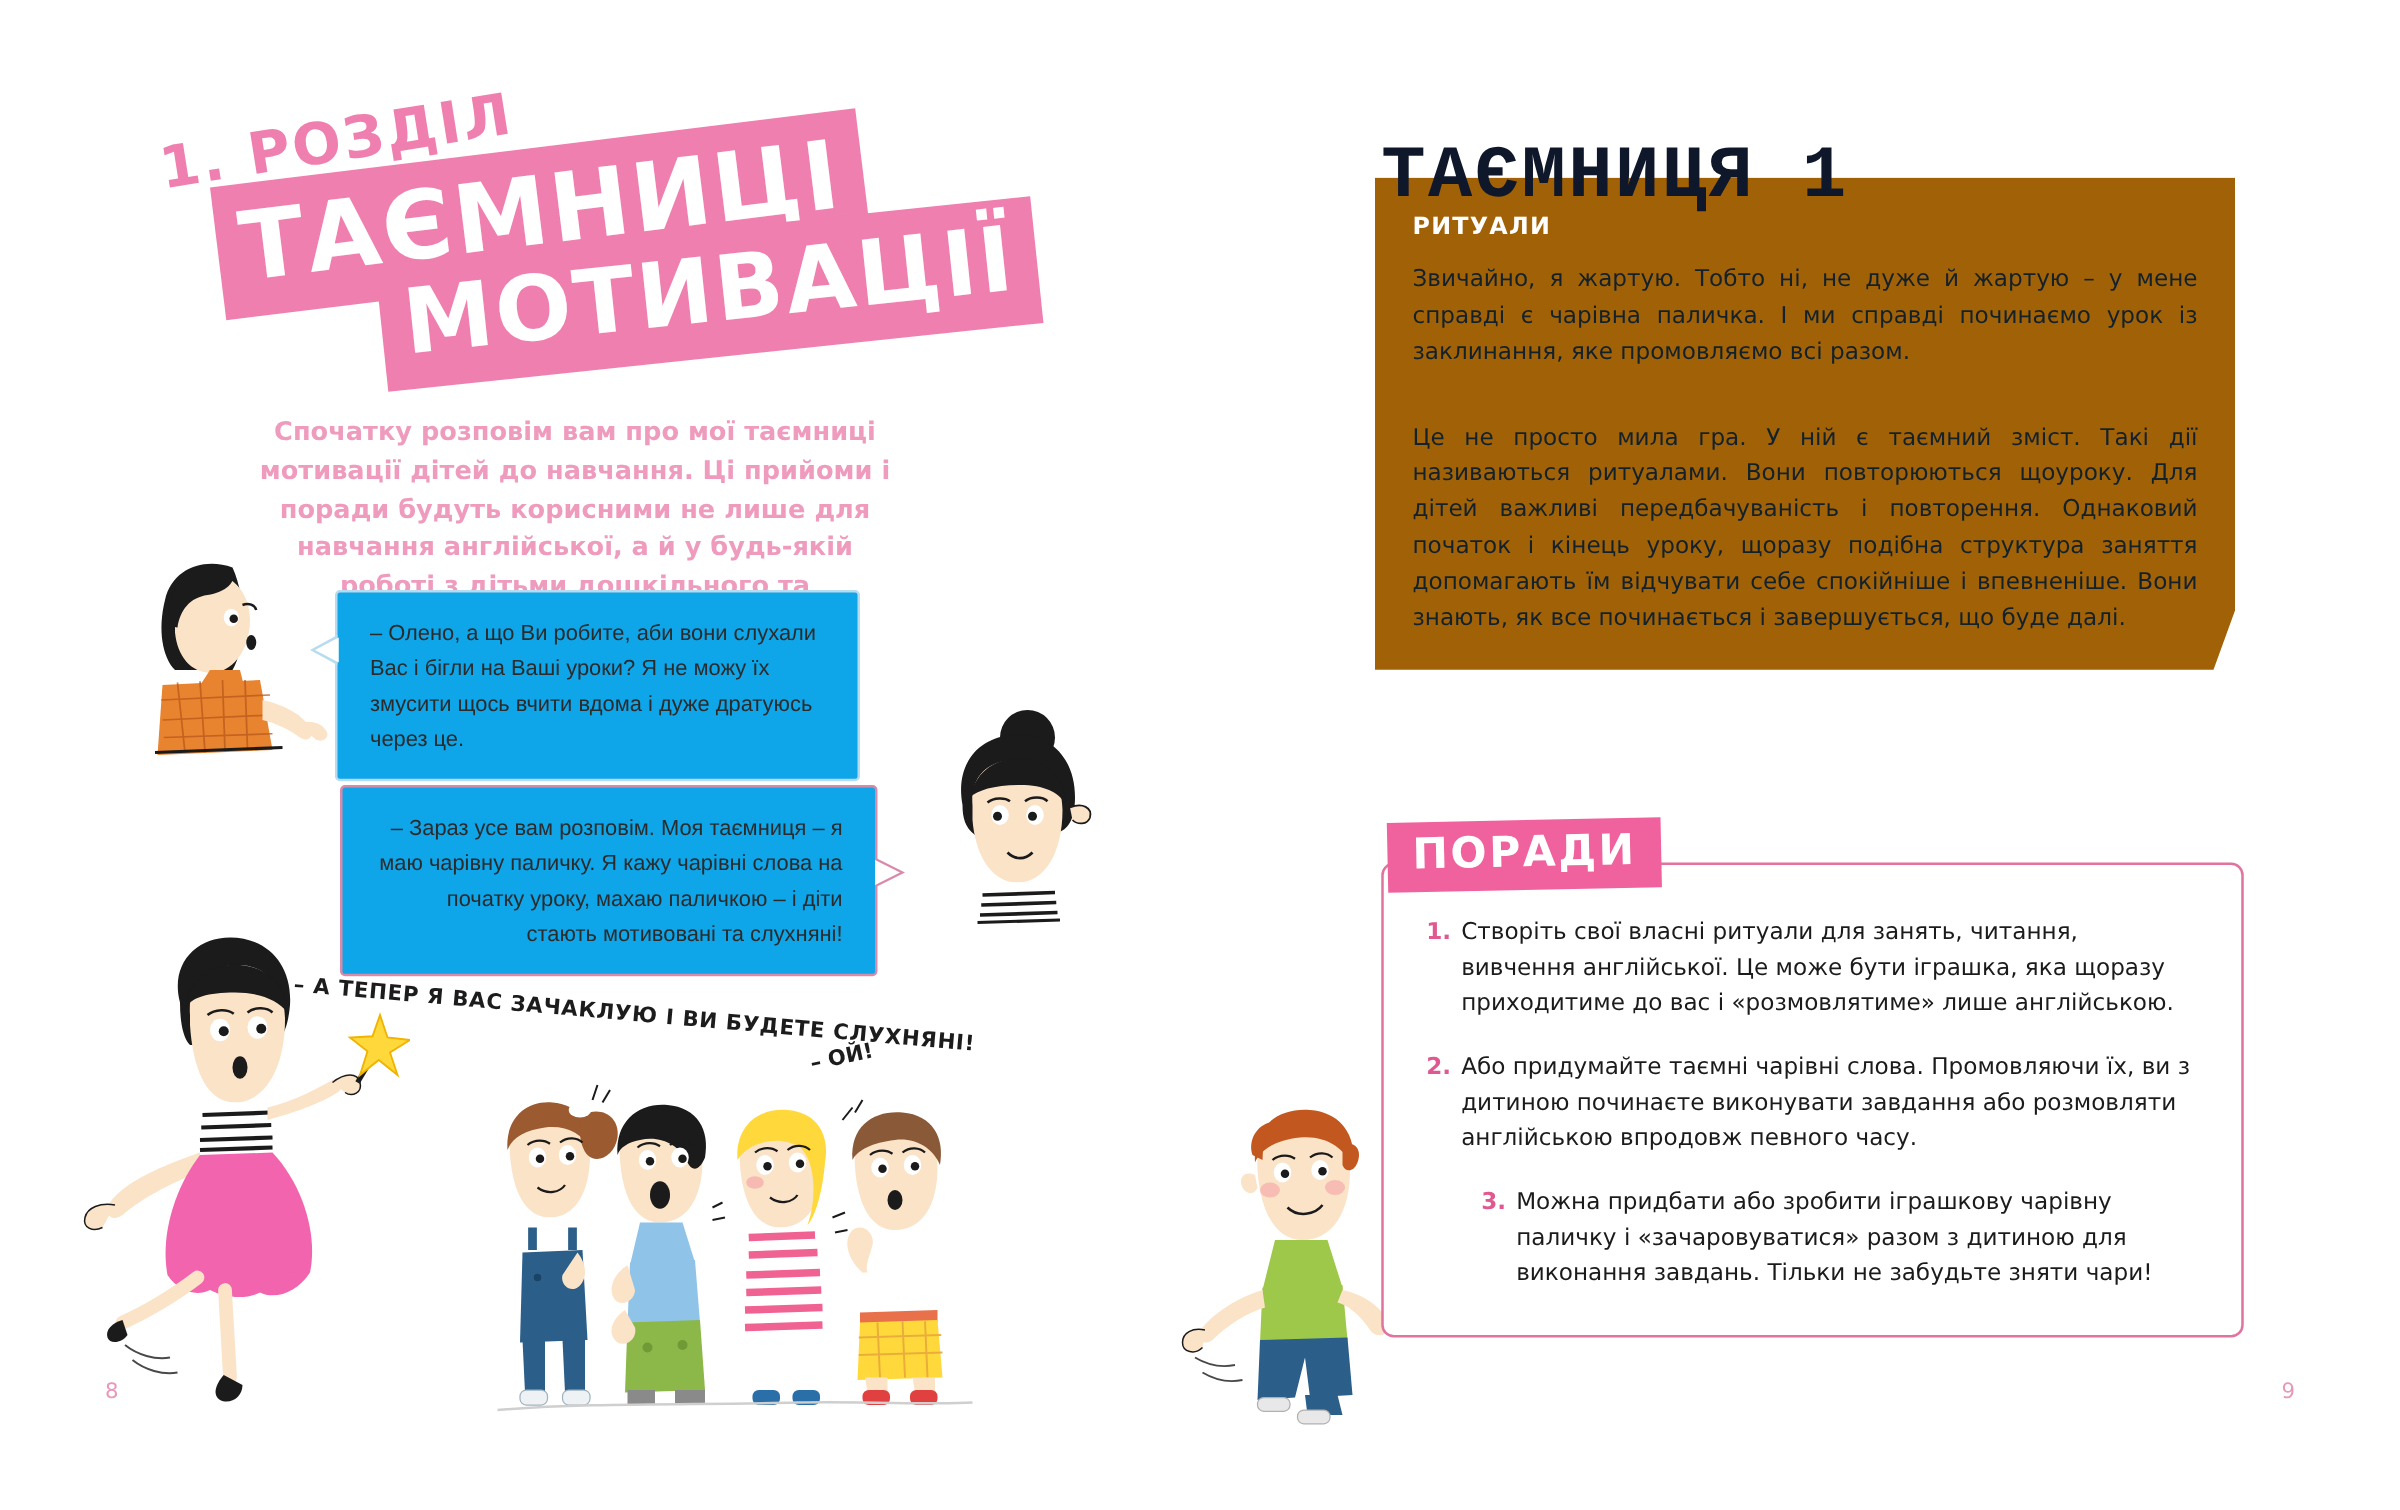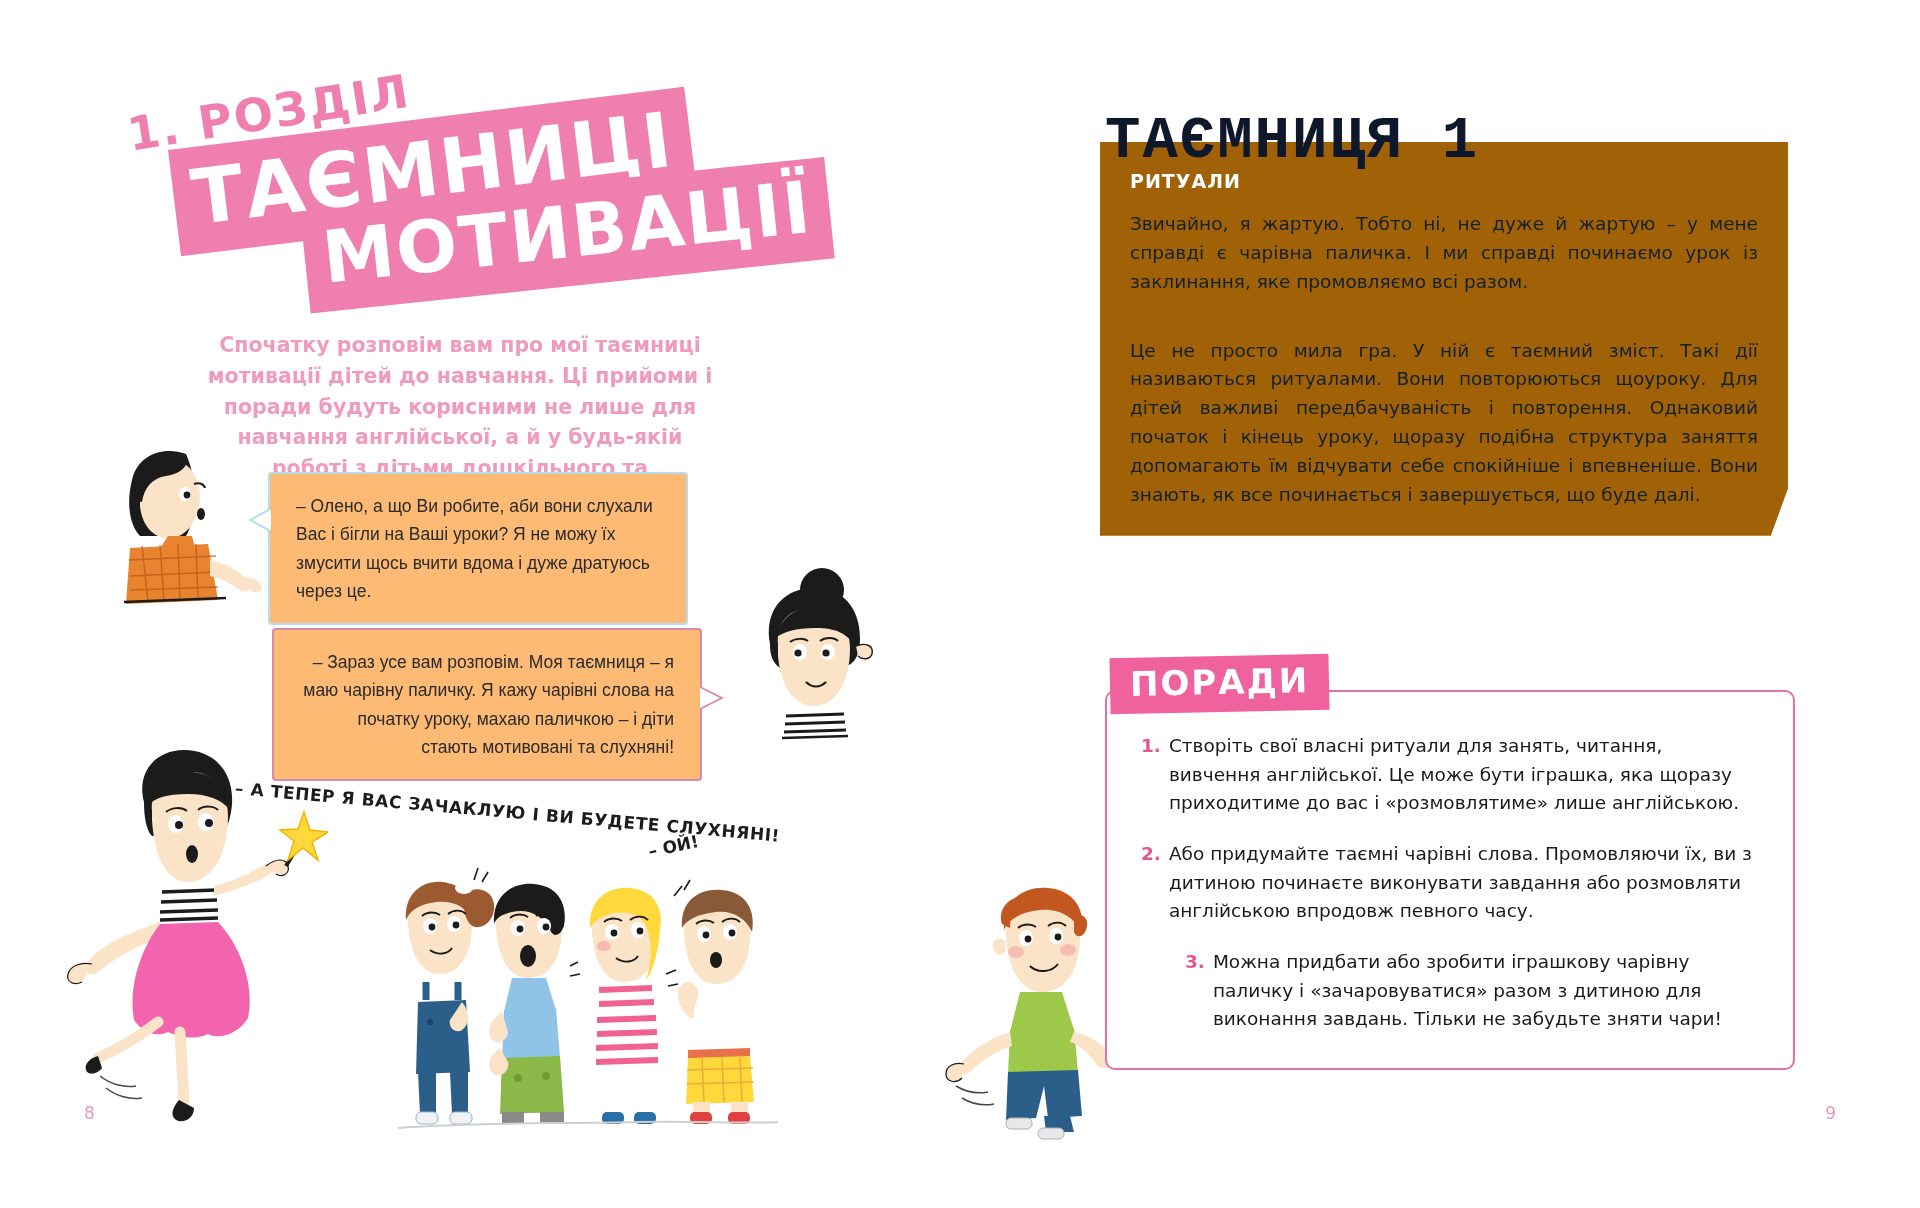--- a/index.html
+++ b/index.html
@@ -73,21 +73,21 @@
     font-size: 20.5px;
     line-height: 1.5;
     font-weight: 600;
     font-family: "DejaVu Sans", sans-serif;
   }
 
   
   .bubble {
     position: absolute;
     box-sizing: border-box;
-    background: #fdba74;
+    background: #0ea5e9;
     font-size: 17.5px;
     line-height: 1.62;
     color: #2b2b2b;
     padding: 18px 26px;
   }
   .bubble-blue {
     left: 268px;
     top: 472px;
     width: 420px;
     border: 2px solid #b7dbef;

